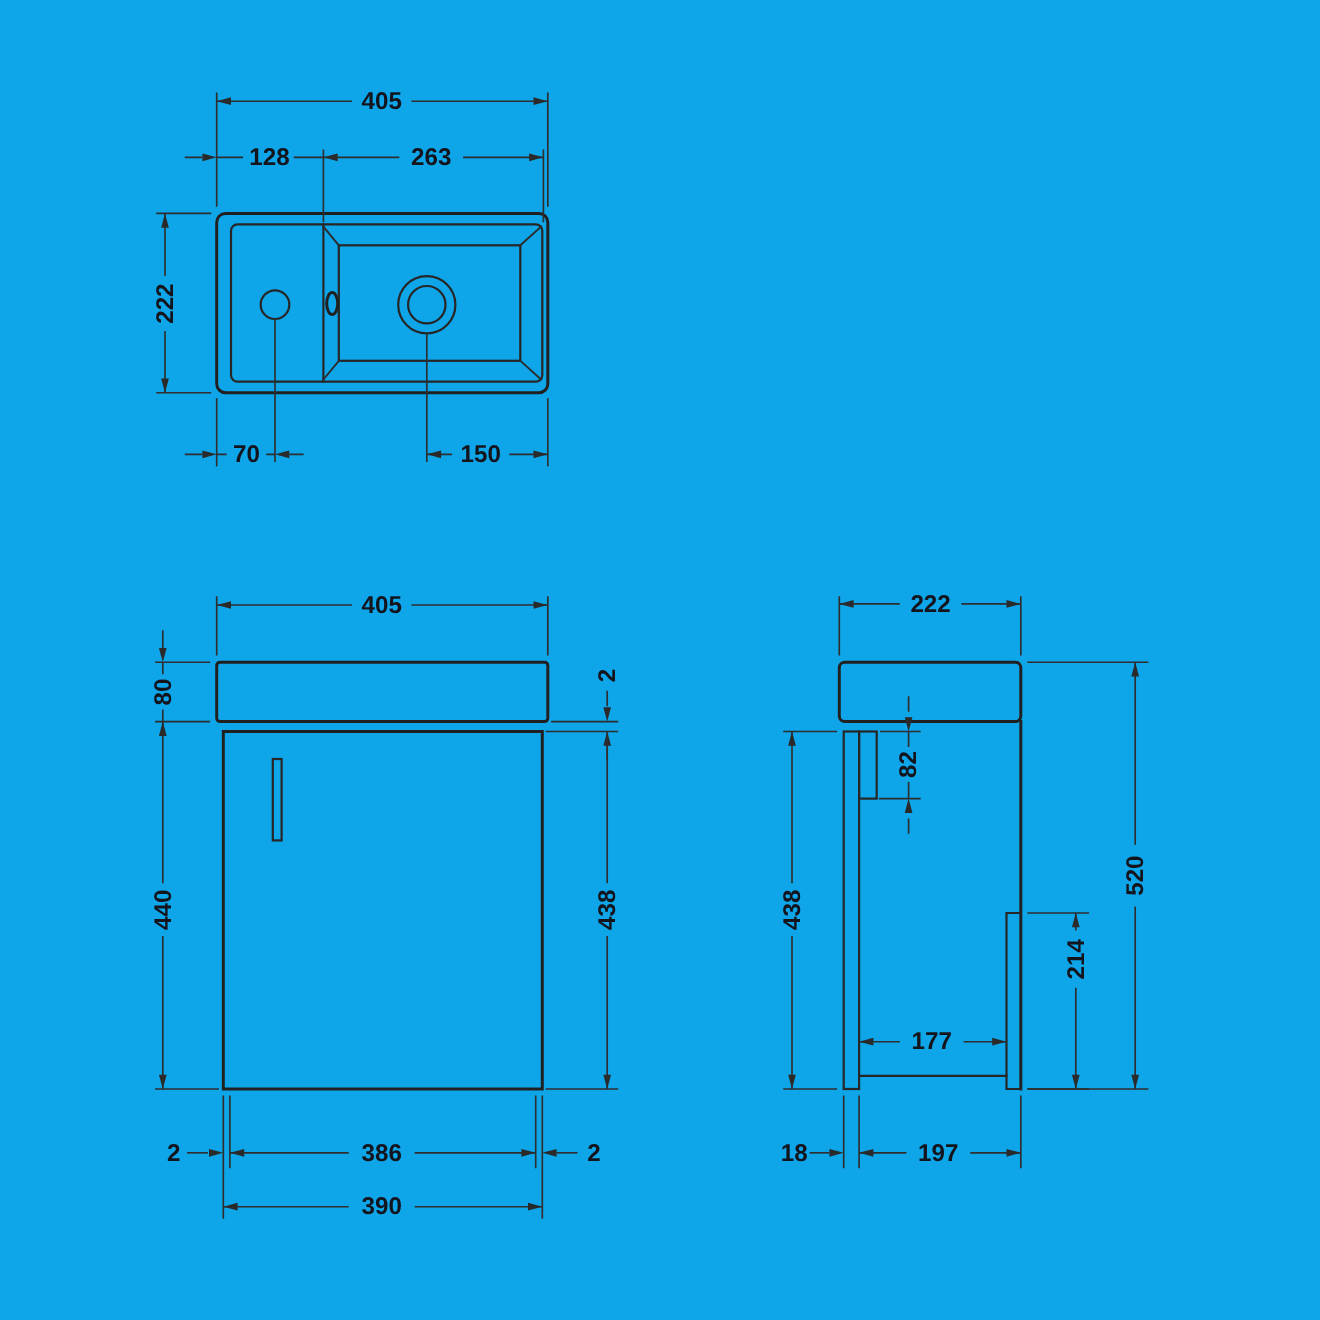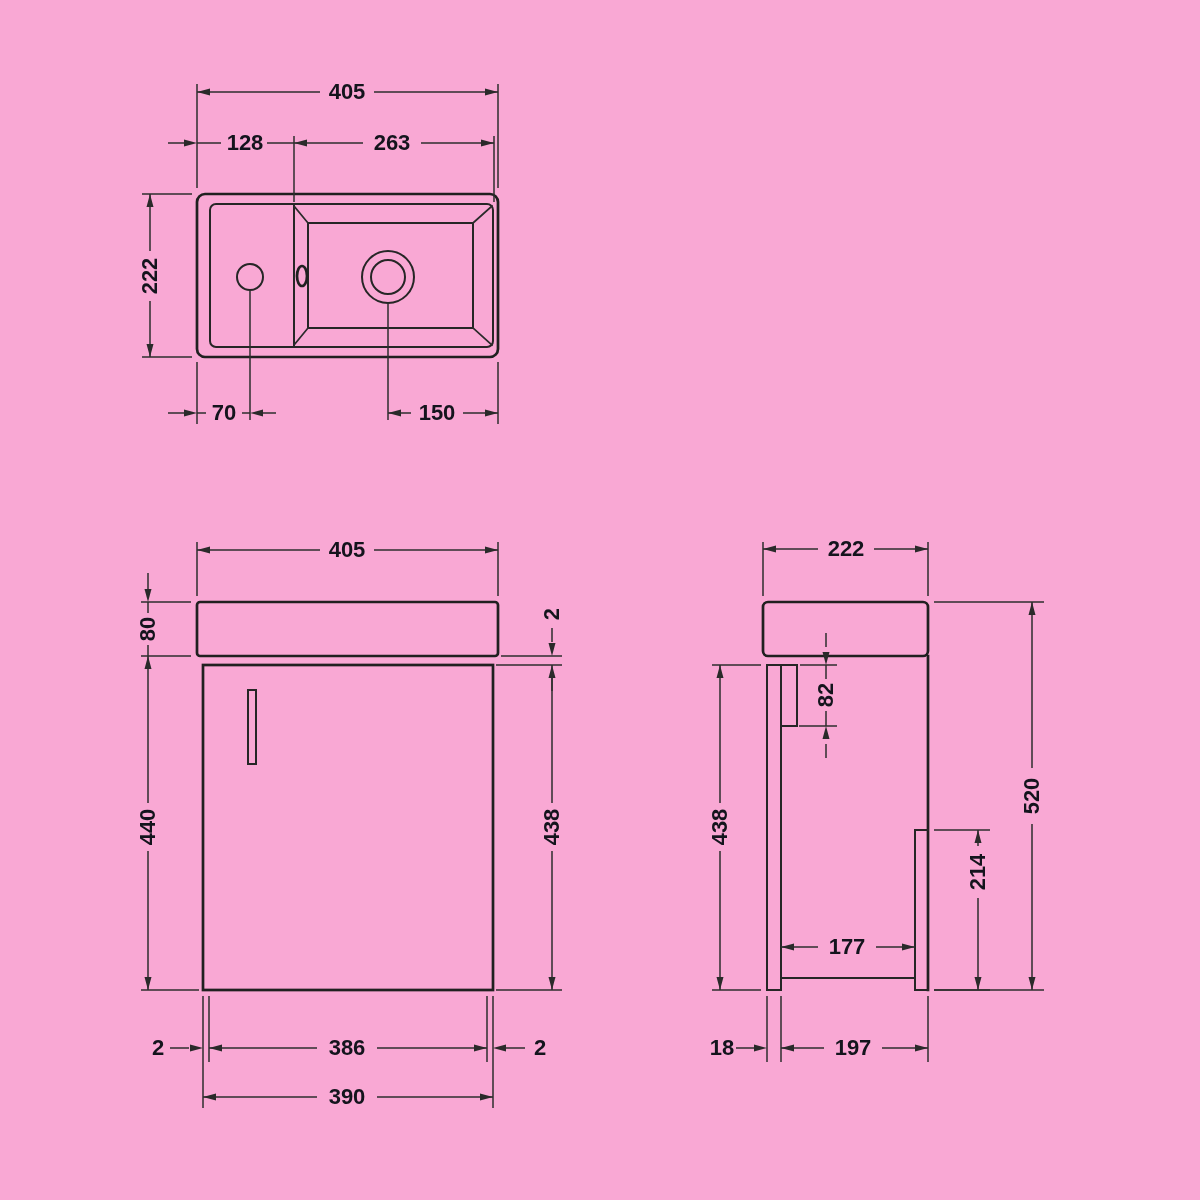--- a/index.html
+++ b/index.html
@@ -1,16 +1,16 @@
 <!DOCTYPE html>
 <html><head>
 <meta charset="utf-8">
 <style>
   html,body{margin:0;padding:0;background:#ffffff;}
-  .stage{position:relative;width:1200px;height:1200px;background:#f9a8d4;overflow:hidden;}
+  .stage{position:relative;width:1200px;height:1200px;background:#0ea5e9;overflow:hidden;}
   svg{display:block;}
   
   .o{fill:none;stroke:#262626;stroke-width:2;stroke-linecap:square;}
   .othick{fill:none;stroke:#202020;stroke-width:2.7;stroke-linecap:square;}
   .othin{fill:none;stroke:#2b2b2b;stroke-width:1.7;stroke-linecap:square;}
   
   .d{fill:none;stroke:#2e2e2e;stroke-width:1.5;stroke-linecap:butt;}
   
   .a{fill:#2a2a2a;stroke:none;}
   text{font-family:"Liberation Sans","DejaVu Sans",sans-serif;font-weight:700;font-size:22px;fill:#14141d;text-anchor:middle;}

